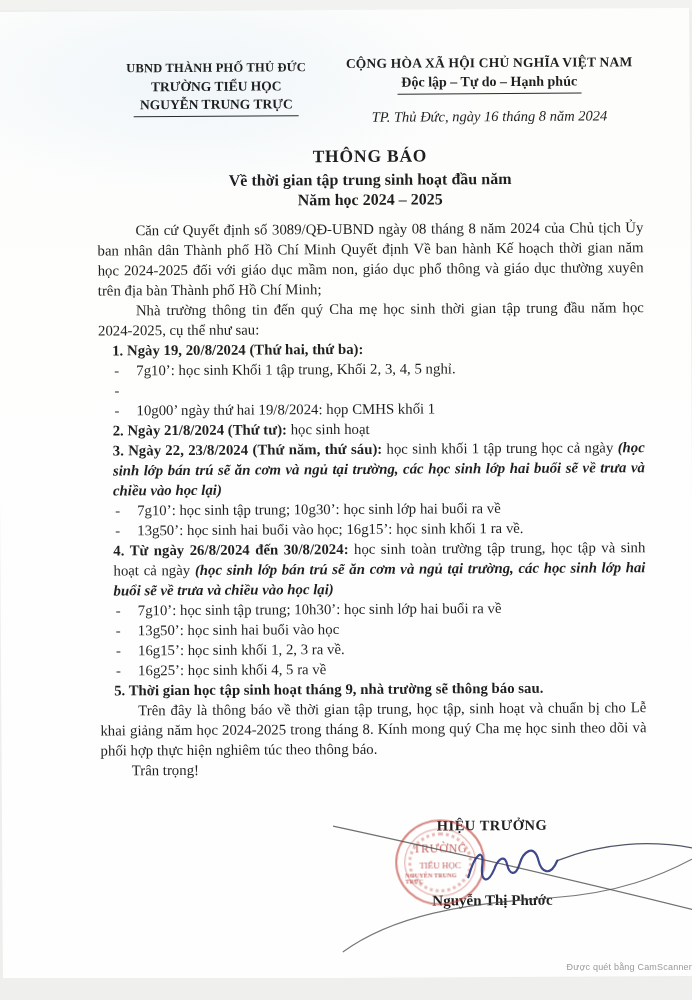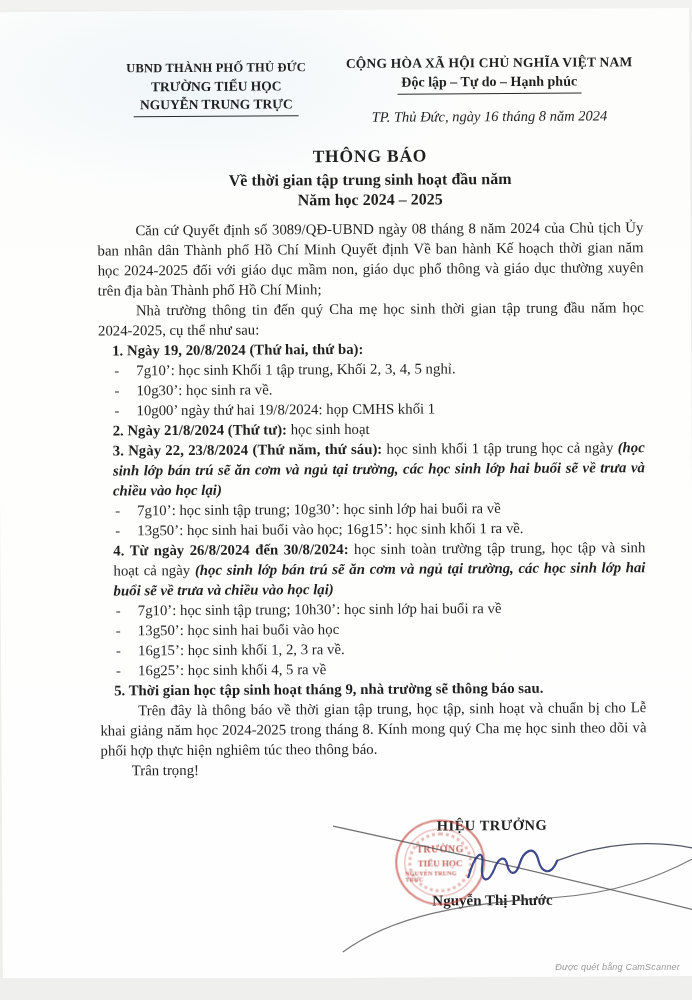--- a/index.html
+++ b/index.html
@@ -64,30 +64,30 @@
   .stamp-inner {
     position: absolute; left: 7px; top: 7px; right: 7px; bottom: 7px;
     border: 1.2px solid rgba(190,62,54,0.45); border-radius: 50%;
     display: flex; flex-direction: column; align-items: center; justify-content: center;
     color: rgba(176,48,44,0.75);
   }
   .stamp-ring {
     position:absolute; left:11px; top:11px; right:11px; bottom:11px;
     border:3px dotted rgba(190,62,54,0.35); border-radius:50%;
   }
-  .st-1 { font-size: 10px; font-weight: bold; letter-spacing: .5px; }
-  .st-2 { font-size: 9px; font-weight: bold; margin-top: 4px; }
+  .st-1 { font-size: 12px; font-weight: normal; letter-spacing: .5px; }
+  .st-2 { font-size: 9px; font-weight: normal; margin-top: 4px; }
   .st-3 { font-size: 6px; font-weight: bold; margin-top: 2px; letter-spacing: .2px; }
 
   .overlay-svg { position: absolute; left: 0; top: 0; width: 692px; height: 968px; pointer-events: none; }
 
   .watermark {
-    position: absolute; right: 12px; bottom: 28px;
+    position: absolute; right: 0; bottom: 28px;
     font-family: "Liberation Sans", sans-serif;
-    font-size: 9px; color: #9a9a9a; letter-spacing: .2px; font-style: italic;
+    font-size: 9px; color: #9a9a9a; letter-spacing: .2px;
   }
 </style>
 </head>
 <body>
 
 <div class="topstrip"></div>
 
 <div class="paper">
 
   <div class="hdr">
@@ -113,21 +113,20 @@
     <div class="para">Căn cứ Quyết định số 3089/QĐ-UBND ngày 08 tháng 8 năm 2024 của Chủ tịch Ủy ban nhân dân Thành phố Hồ Chí Minh Quyết định Về ban hành Kế hoạch thời gian năm học 2024-2025 đối với giáo dục mầm non, giáo dục phổ thông và giáo dục thường xuyên trên địa bàn Thành phố Hồ Chí Minh;</div>
     <div class="para">Nhà trường thông tin đến quý Cha mẹ học sinh thời gian tập trung đầu năm học 2024-2025, cụ thể như sau:</div>
 
     <div class="item b">1. Ngày 19, 20/8/2024 (Thứ hai, thứ ba):</div>
     <div class="bullet">
       <span class="dash">-</span>
       <span>7g10’: học sinh Khối 1 tập trung, Khối 2, 3, 4, 5 nghỉ.</span>
     </div>
     <div class="bullet">
       <span class="dash">-</span>
-      <span>10g30’: học sinh ra về.</span>
     </div>
     <div class="bullet">
       <span class="dash">-</span>
       <span>10g00’ ngày thứ hai 19/8/2024: họp CMHS khối 1</span>
     </div>
 
     <div class="item">
       <span class="b">2. Ngày 21/8/2024 (Thứ tư):</span>
       <span>học sinh hoạt</span>
     </div>

